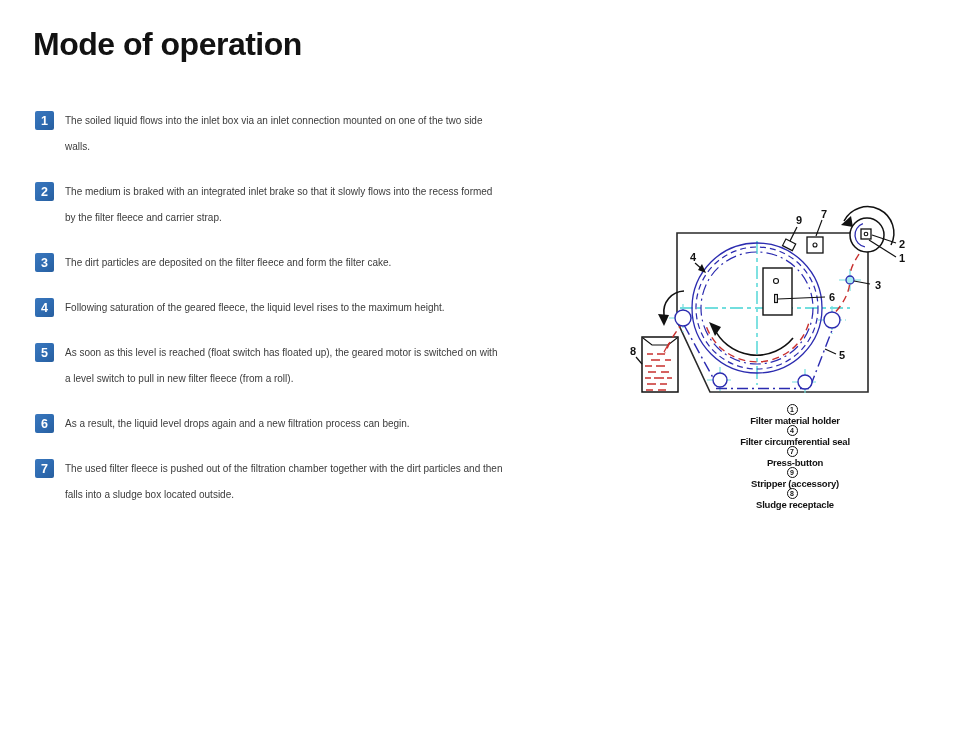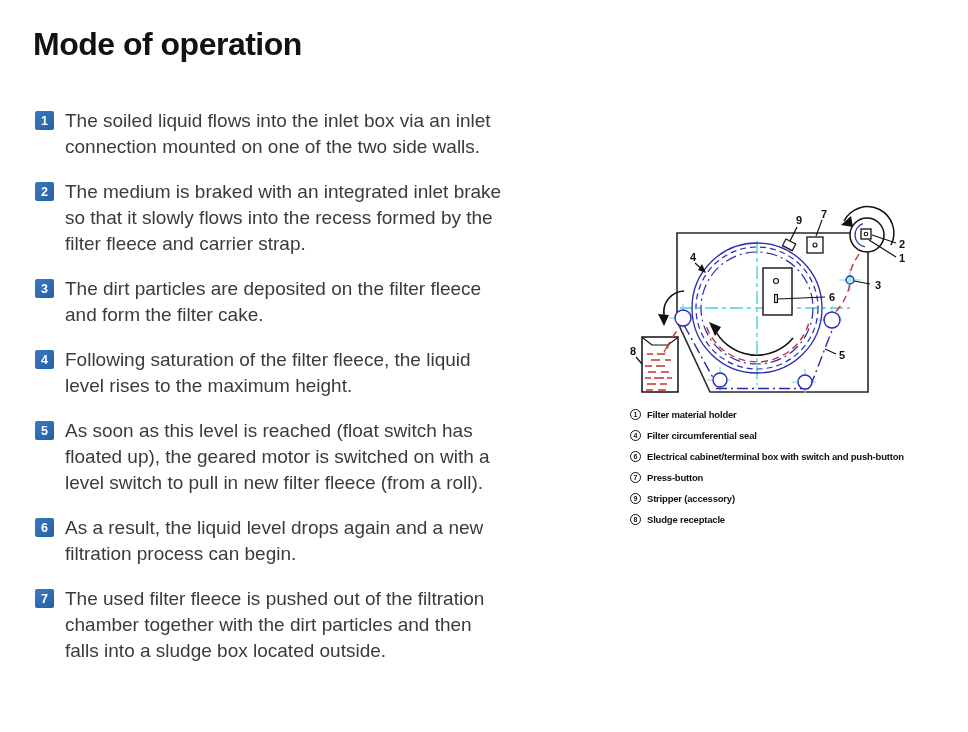--- a/index.html
+++ b/index.html
@@ -14,27 +14,27 @@
 
   .steps { position:absolute; left:35px; top:108px; width:480px; }
   .step { display:flex; align-items:flex-start; margin-bottom:19px; }
   .step-badge {
     flex:0 0 auto; width:19px; height:19px; margin-top:3px; margin-right:11px;
     background:linear-gradient(135deg,#3a77bd 0%, #2e6bb1 55%, #275e9e 100%);
     border-radius:2px; color:#fff; font-size:12.5px; font-weight:700;
     display:flex; align-items:center; justify-content:center;
   }
   .step-text {
-    width:438px; font-size:19px; line-height:26px; color:#3b3b3b;
+    width:438px; font-size:10px; line-height:26px; color:#3b3b3b;
   }
 
   .diagram { position:absolute; left:620px; top:203px; width:300px; height:200px; }
 
   .legend { position:absolute; left:630px; top:404px; width:330px; }
-  .legend-item { display:flex; align-items:center; height:21px; }
+  .legend-item { display:flex; align-items:center; height:21px;flex-direction:column; }
   .legend-num {
     flex:0 0 auto; width:11px; height:11px; margin-right:6px;
     border:1px solid #111; border-radius:50%;
     font-size:7px; font-weight:700; color:#111;
     display:flex; align-items:center; justify-content:center;
   }
   .legend-label {
     font-size:9.5px; font-weight:700; color:#111; letter-spacing:-0.2px;
     white-space:nowrap;
   }
@@ -56,21 +56,21 @@
     <div class="step">
       <span class="step-badge">2</span>
       <p class="step-text">The medium is braked with an integrated inlet brake so that it slowly flows into the recess formed by the filter fleece and carrier strap.</p>
     </div>
     <div class="step">
       <span class="step-badge">3</span>
       <p class="step-text">The dirt particles are deposited on the filter fleece and form the filter cake.</p>
     </div>
     <div class="step">
       <span class="step-badge">4</span>
-      <p class="step-text">Following saturation of the filter fleece, the liquid level rises to the maximum height.</p>
+      <p class="step-text">Following saturation of the geared fleece, the liquid level rises to the maximum height.</p>
     </div>
     <div class="step">
       <span class="step-badge">5</span>
       <p class="step-text">As soon as this level is reached (float switch has floated up), the geared motor is switched on with a level switch to pull in new filter fleece (from a roll).</p>
     </div>
     <div class="step">
       <span class="step-badge">6</span>
       <p class="step-text">As a result, the liquid level drops again and a new filtration process can begin.</p>
     </div>
     <div class="step">
@@ -200,24 +200,20 @@
   <div class="legend">
     <div class="legend-item">
       <span class="legend-num">1</span>
       <span class="legend-label">Filter material holder</span>
     </div>
     <div class="legend-item">
       <span class="legend-num">4</span>
       <span class="legend-label">Filter circumferential seal</span>
     </div>
     <div class="legend-item">
-      <span class="legend-num">6</span>
-      <span class="legend-label">Electrical cabinet/terminal box with switch and push-button</span>
-    </div>
-    <div class="legend-item">
       <span class="legend-num">7</span>
       <span class="legend-label">Press-button</span>
     </div>
     <div class="legend-item">
       <span class="legend-num">9</span>
       <span class="legend-label">Stripper (accessory)</span>
     </div>
     <div class="legend-item">
       <span class="legend-num">8</span>
       <span class="legend-label">Sludge receptacle</span>

